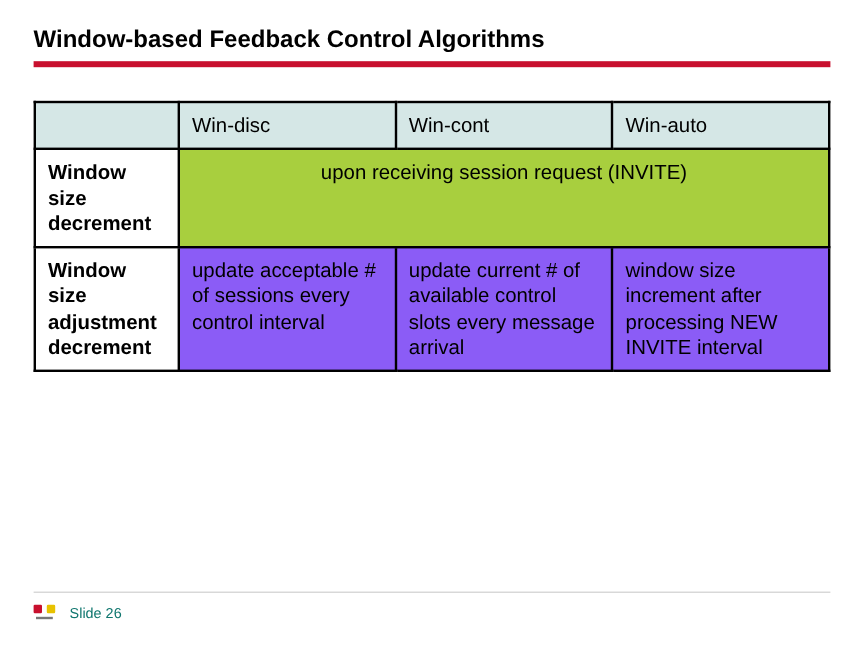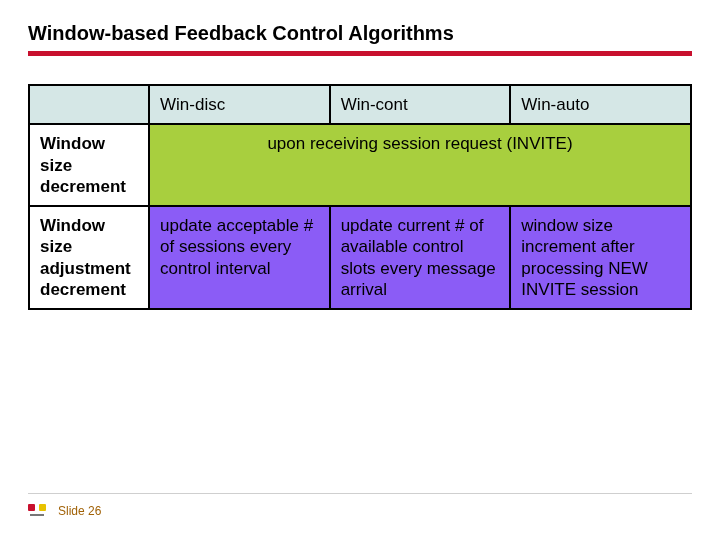--- a/index.html
+++ b/index.html
@@ -84,21 +84,21 @@
   .footer-icon {
     width: 18px;
     height: 14px;
     position: relative;
   }
   .footer-icon .r { position:absolute; left:0; top:0; width:7px; height:7px; background:#c8102e; border-radius:1px;}
   .footer-icon .y { position:absolute; right:0; top:0; width:7px; height:7px; background:#e8c200; border-radius:1px;}
   .footer-icon .bar { position:absolute; left:2px; right:2px; bottom:2px; height:2px; background:#777;}
   .slide-num {
     font-size: 12px;
-    color: #a16207;
+    color: #0f766e;
   }
 </style>
 </head>
 <body>
 
 <div class="slide">
 
   <h1 class="title">Window-based Feedback Control Algorithms</h1>
   <div class="rule"></div>
 
@@ -117,21 +117,21 @@
       <td class="hdr">Win-auto</td>
     </tr>
     <tr>
       <td class="rowlabel">Window size decrement</td>
       <td class="green" colspan="3">upon receiving session request (INVITE)</td>
     </tr>
     <tr>
       <td class="rowlabel">Window size adjustment decrement</td>
       <td class="yellow">update acceptable # of sessions every control interval</td>
       <td class="yellow">update current # of available control slots every message arrival</td>
-      <td class="yellow">window size increment after processing NEW INVITE session</td>
+      <td class="yellow">window size increment after processing NEW INVITE interval</td>
     </tr>
   </tbody>
     </table>
 
   <div class="footer">
     <div class="footer-rule"></div>
     <div class="footer-row">
       <span class="footer-icon">
         <span class="r"></span>
           <span class="y"></span>

